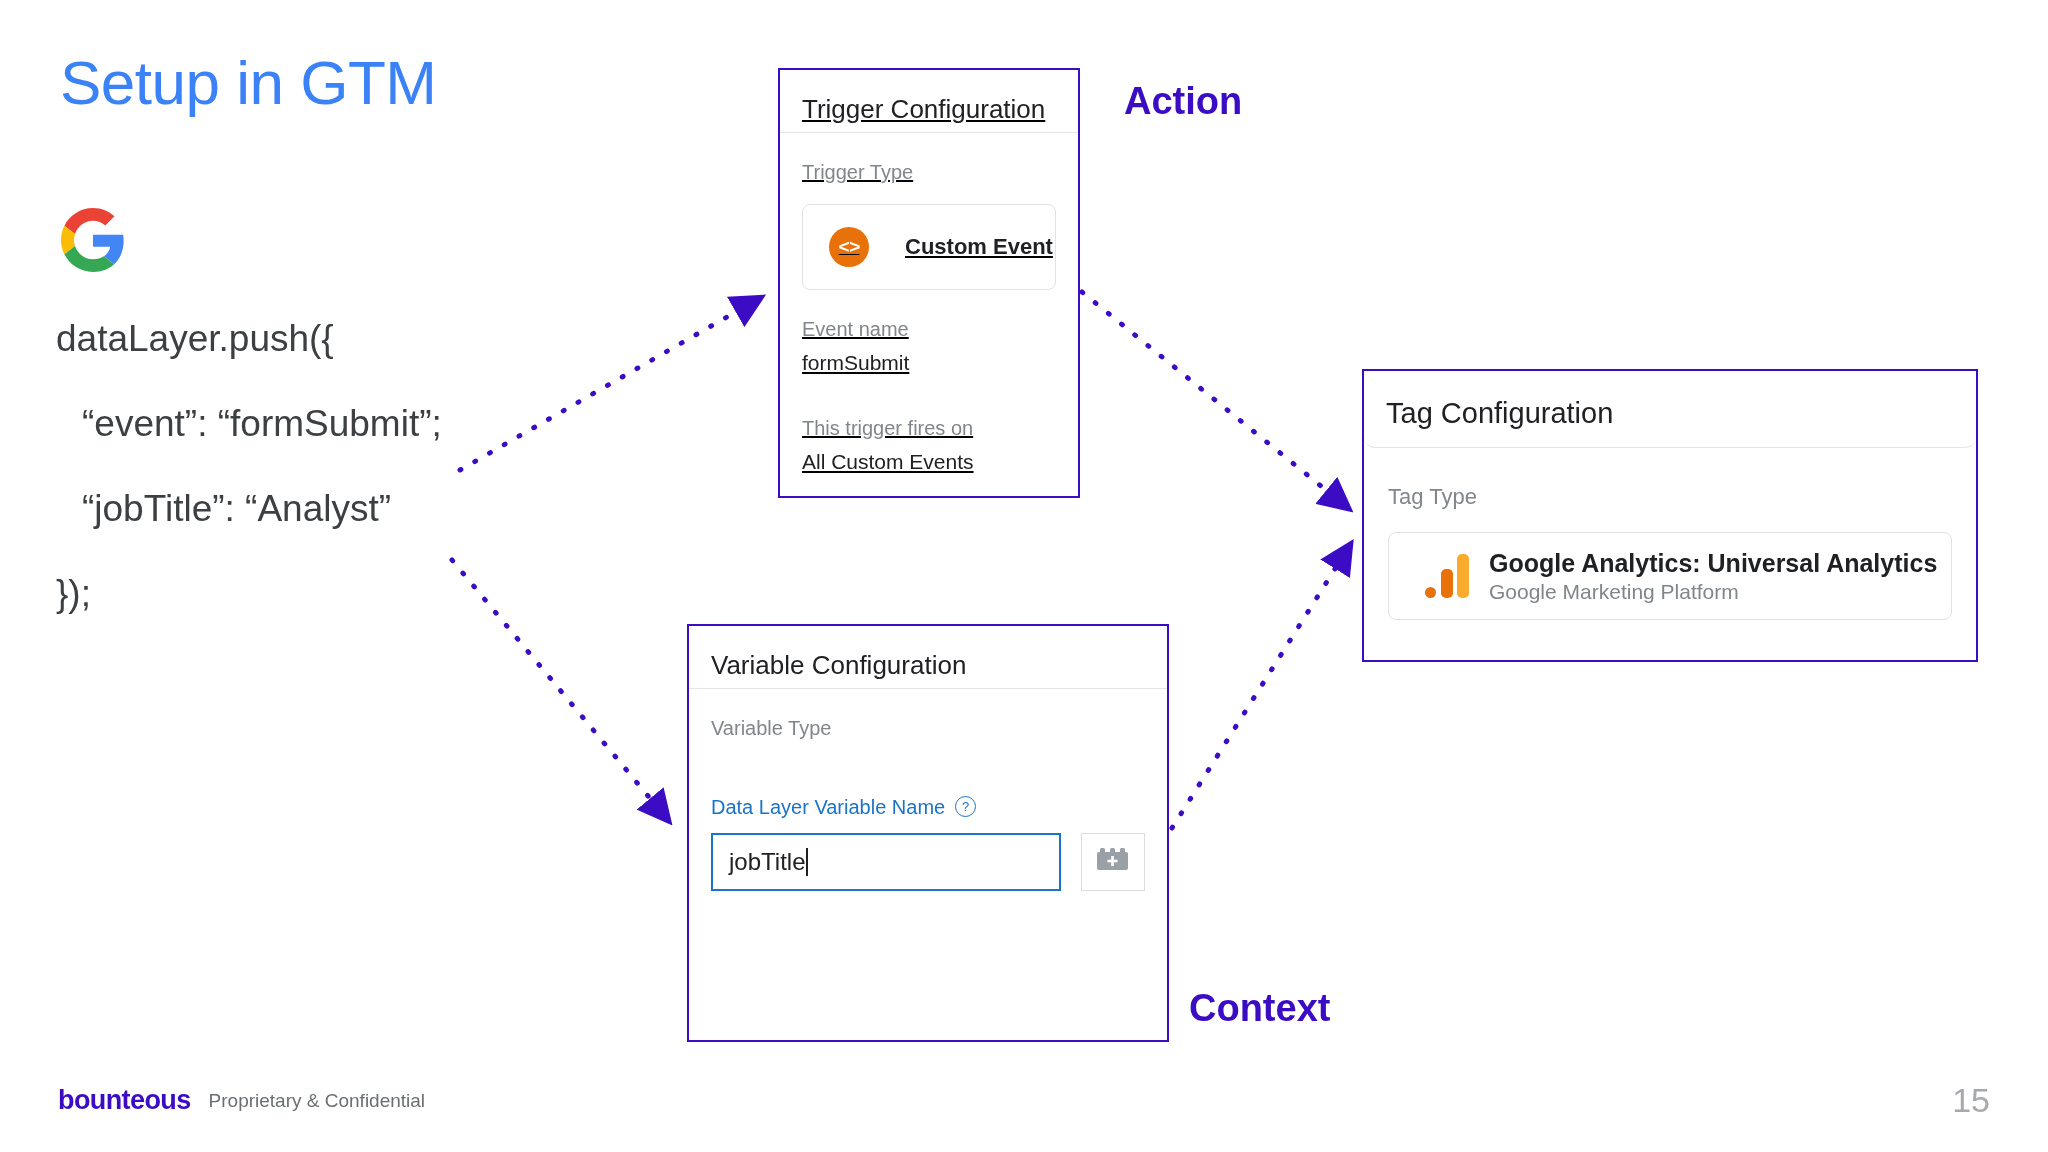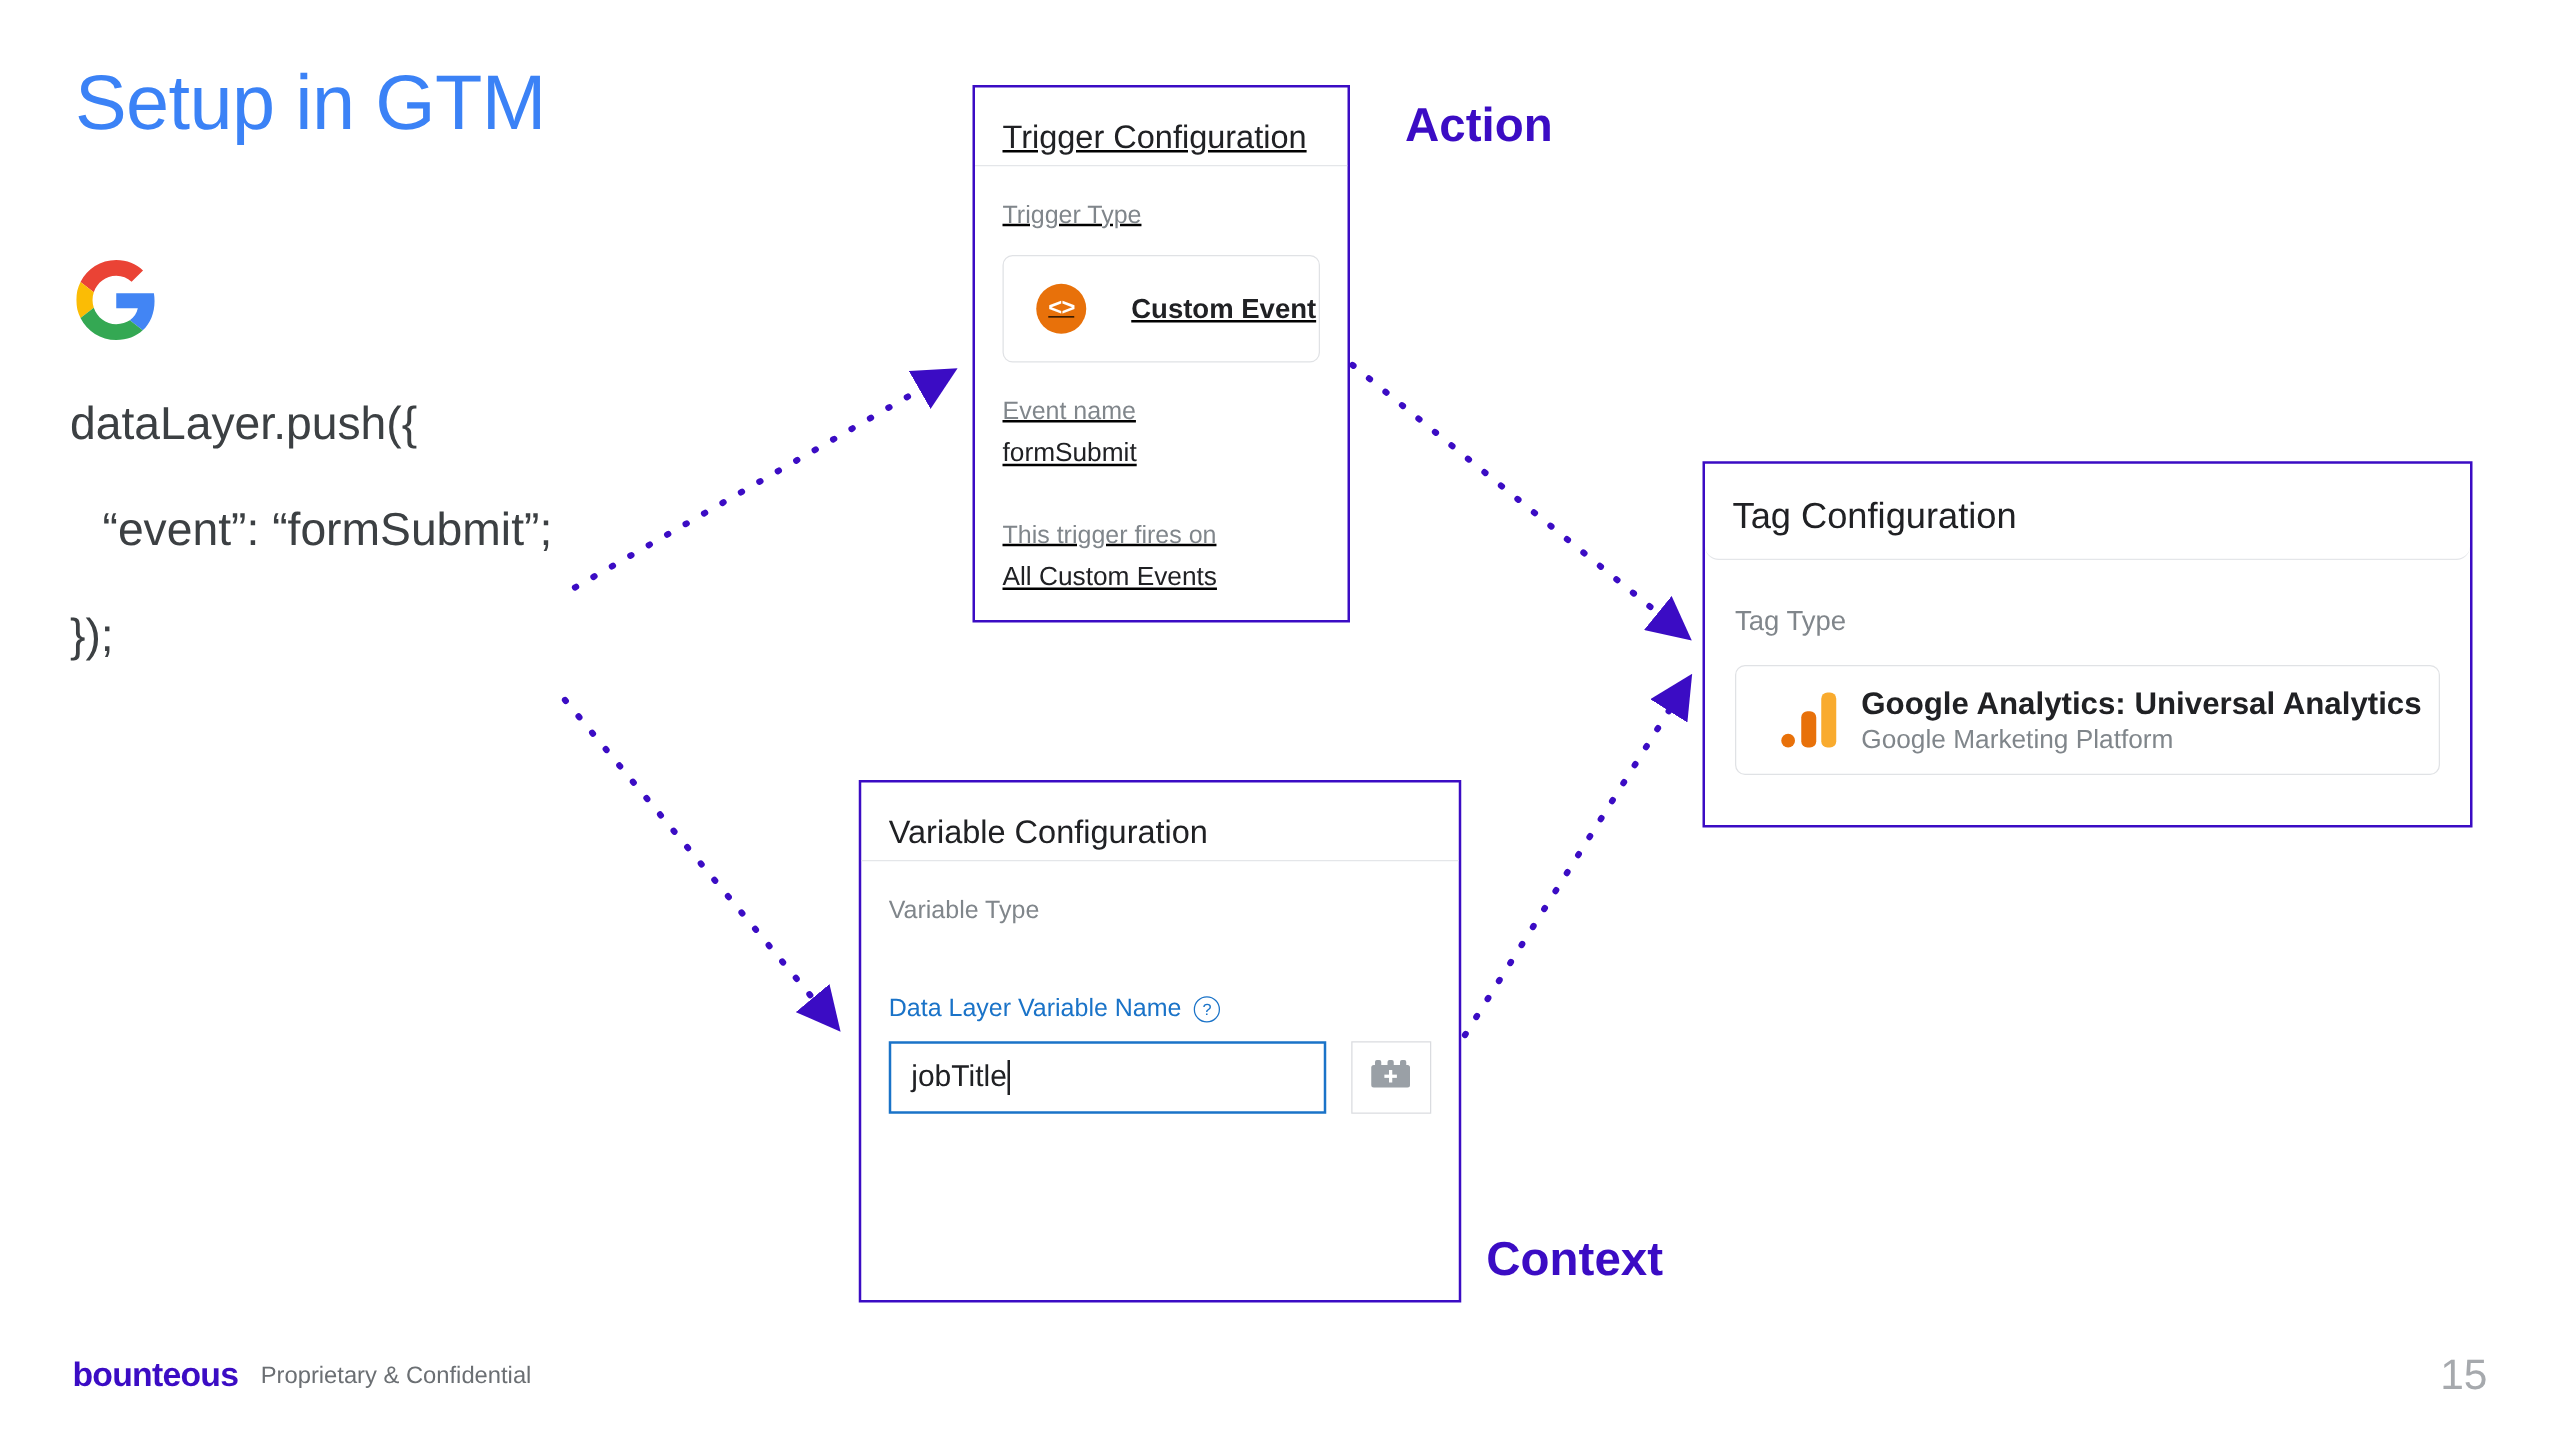--- a/index.html
+++ b/index.html
@@ -107,21 +107,21 @@
 
   .icon-circle-gray{
     width:42px;height:42px;border-radius:50%;
     background:#6E7277;
     display:flex;align-items:center;justify-content:center;
   }
 
   .dlv-label{
     font-size:20px;color:#1a73c8;
     padding:0 22px;
-    display:flex;align-items:center;gap:10px;
+    display:flex;align-items:flex-start;gap:10px;
   }
   .help-icon{
     width:19px;height:19px;border-radius:50%;
     border:1.5px solid #1a73c8;
     color:#1a73c8;font-size:13px;
     display:flex;align-items:center;justify-content:center;
     line-height:1;
   }
   .input-row{display:flex;align-items:stretch;margin:0 22px;gap:20px;}
   .text-input{
@@ -184,20 +184,21 @@
       <path fill="#EA4335" d="M24 9.5c3.54 0 6.71 1.22 9.21 3.6l6.85-6.85C35.9 2.38 30.47 0 24 0 14.62 0 6.51 5.38 2.56 13.22l7.98 6.19C12.43 13.72 17.74 9.5 24 9.5z"></path>
       <path fill="#4285F4" d="M46.98 24.55c0-1.57-.15-3.09-.38-4.55H24v9.02h12.94c-.58 2.96-2.26 5.48-4.78 7.18l7.73 6c4.51-4.18 7.09-10.36 7.09-17.65z"></path>
       <path fill="#FBBC05" d="M10.53 28.59c-.48-1.45-.76-2.99-.76-4.59s.27-3.14.76-4.59l-7.98-6.19C.92 16.46 0 20.12 0 24c0 3.88.92 7.54 2.56 10.78l7.97-6.19z"></path>
       <path fill="#34A853" d="M24 48c6.48 0 11.93-2.13 15.89-5.81l-7.73-6c-2.15 1.45-4.92 2.3-8.16 2.3-6.26 0-11.57-4.22-13.47-9.91l-7.98 6.19C6.51 42.62 14.62 48 24 48z"></path>
     </svg>
   </div>
 
   <div id="code-block">
     <div class="code-line">dataLayer.push({</div>
     <div class="code-line indent">“event”: “formSubmit”;</div>
+    <div class="code-line indent">“jobTitle”: “Analyst”</div>
     <div class="code-line">});</div>
   </div>
 
   <div class="gtm-card" id="trigger-card">
     <div class="card-head">
       <div class="card-title">Trigger Configuration</div>
     </div>
 
     <div style="height:28px;"></div>
     <div class="field-label">Trigger Type</div>

